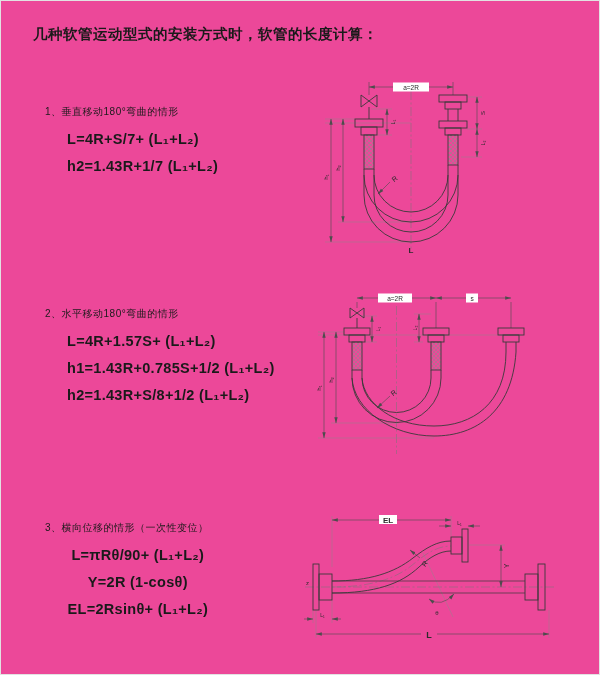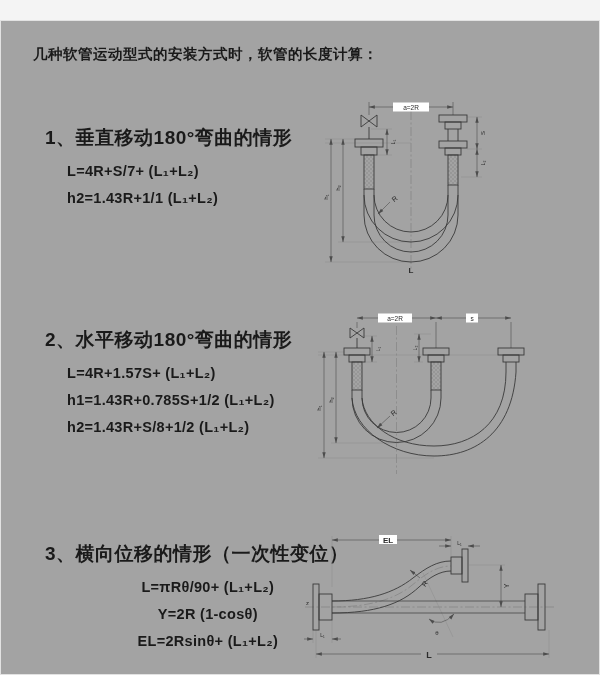--- a/index.html
+++ b/index.html
@@ -6,32 +6,31 @@
   html,body { width:600px; height:675px; }
   body {
     background:#f4f4f4;
     font-family:"Liberation Sans", sans-serif;
     color:#1a1a1a;
     position:relative;
     overflow:hidden;
   }
   .page {
     position:absolute; inset:0;
-    background:#a3a3a3;
+    background:#ec4899;
     border:1px solid #e2e2e2;
-    margin-top:20px;
   }
   .title {
     position:absolute; left:32px; top:24px;
     font-size:14.5px; font-weight:bold; letter-spacing:0.5px;
     white-space:nowrap;
   }
   .section { position:absolute; left:44px; }
   .section .heading {
-    font-size:19px; font-weight:bold; letter-spacing:0.5px;
+    font-size:10px; font-weight:normal; letter-spacing:0.5px;
     margin-bottom:12px; white-space:nowrap;
   }
   .section .formula {
     font-size:14.5px; font-weight:600; letter-spacing:0.3px;
     margin-left:22px; margin-bottom:11px; white-space:nowrap;
   }
   .diagram { position:absolute; }
   svg text {
     font-family:"Liberation Sans", sans-serif;
     fill:#2c2c2c;
@@ -45,21 +44,21 @@
 </head>
 <body>
 
 <div class="page">
 
   <div class="title">几种软管运动型式的安装方式时，软管的长度计算：</div>
 
   <div class="section" style="top:104px;">
     <div class="heading">1、垂直移动180°弯曲的情形</div>
     <div class="formula">L=4R+S/7+ (L₁+L₂)</div>
-    <div class="formula">h2=1.43R+1/1 (L₁+L₂)</div>
+    <div class="formula">h2=1.43R+1/7 (L₁+L₂)</div>
   </div>
 
   <div class="section" style="top:306px;">
     <div class="heading">2、水平移动180°弯曲的情形</div>
     <div class="formula">L=4R+1.57S+ (L₁+L₂)</div>
     <div class="formula">h1=1.43R+0.785S+1/2 (L₁+L₂)</div>
     <div class="formula">h2=1.43R+S/8+1/2 (L₁+L₂)</div>
   </div>
 
   <div class="section" style="top:520px;text-align:center;">

